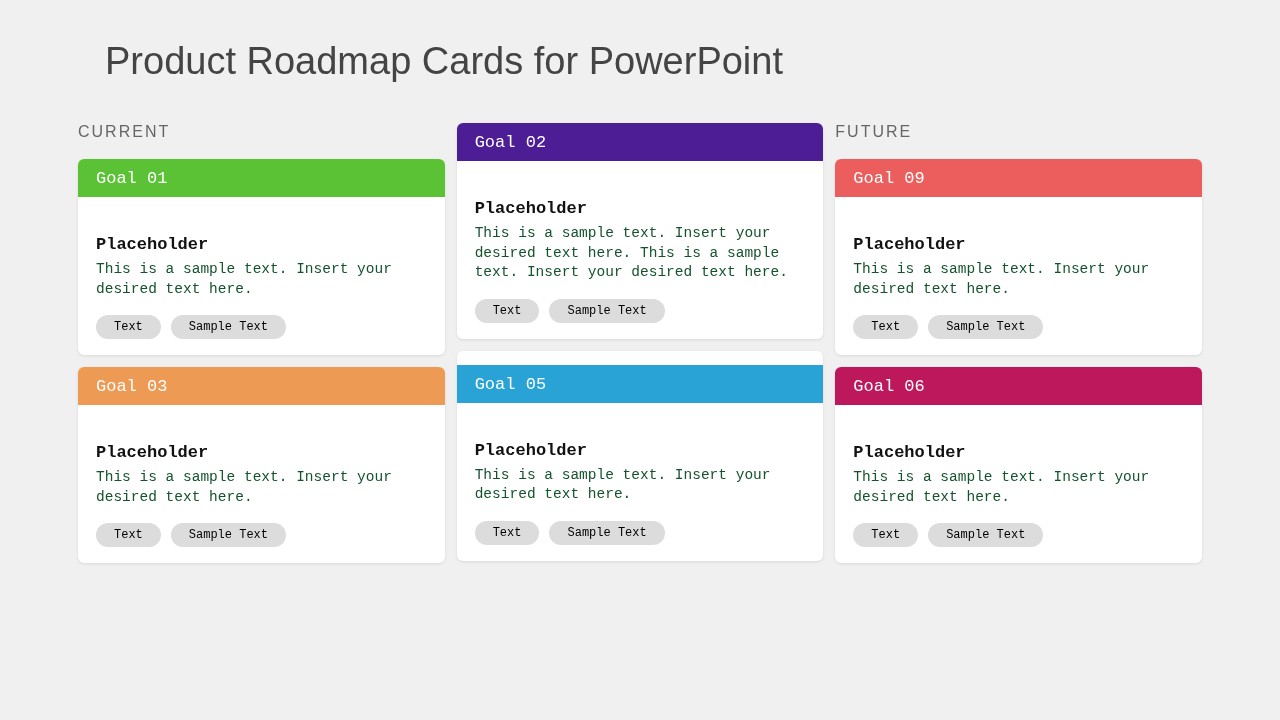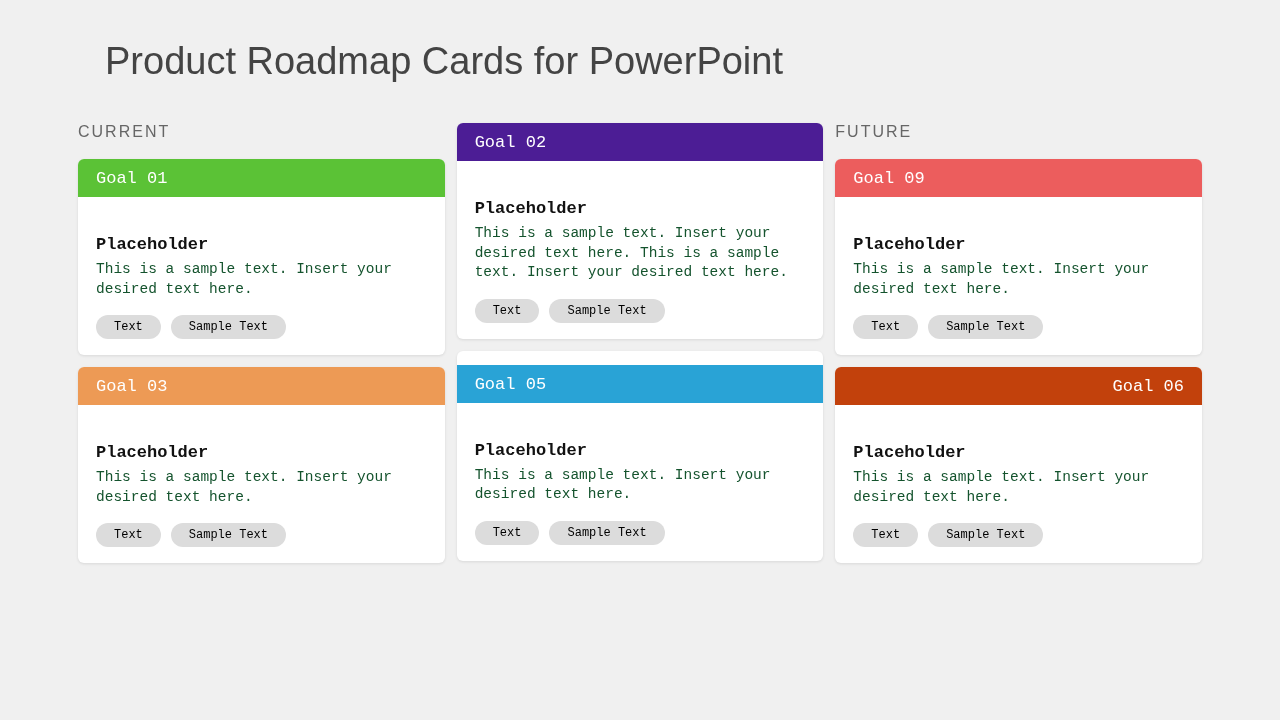--- a/index.html
+++ b/index.html
@@ -138,21 +138,21 @@
         <div class="card-body">
           <div class="card-subtitle">Placeholder</div>
           <div class="card-text">This is a sample text. Insert your desired text here.</div>
           <div class="tags">
             <span class="tag">Text</span>
             <span class="tag">Sample Text</span>
           </div>
         </div>
       </div>
       <div class="card">
-        <div class="card-header" style="background: #c2410c; text-align: right;">Goal 06</div>
+        <div class="card-header" style="background: #be185d;">Goal 06</div>
         <div class="card-body">
           <div class="card-subtitle">Placeholder</div>
           <div class="card-text">This is a sample text. Insert your desired text here.</div>
           <div class="tags">
             <span class="tag">Text</span>
             <span class="tag">Sample Text</span>
           </div>
         </div>
       </div>
     </div>

